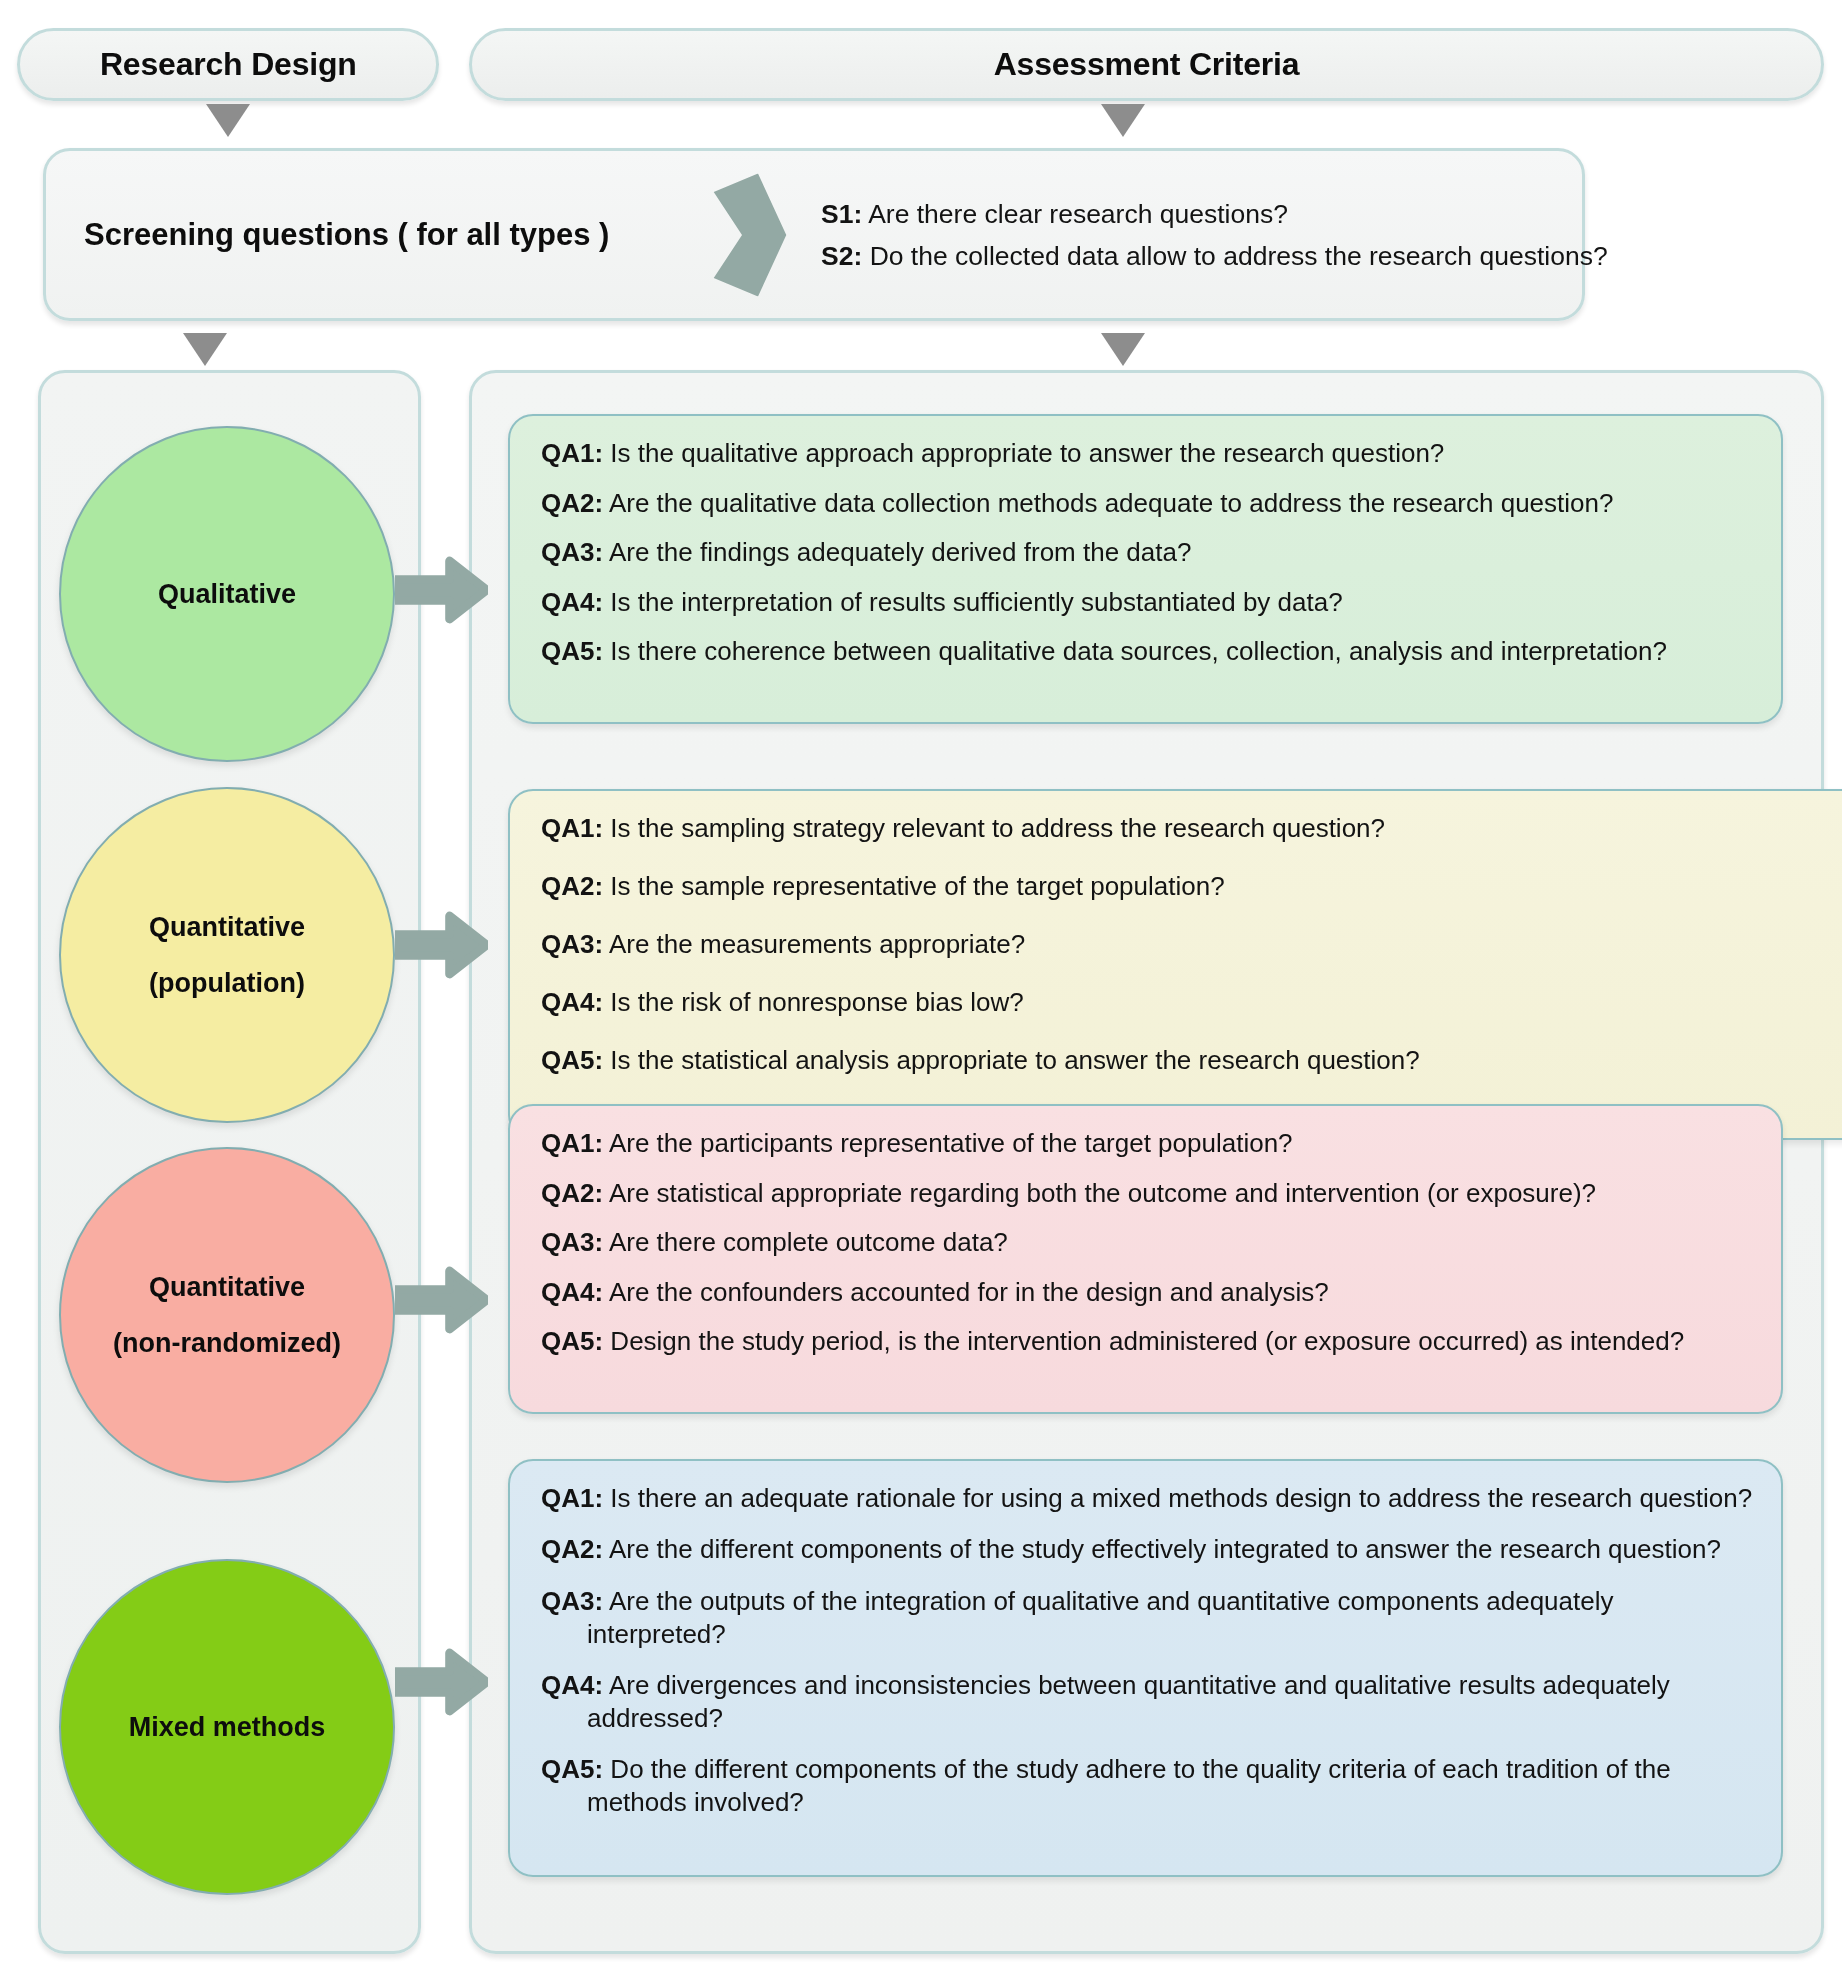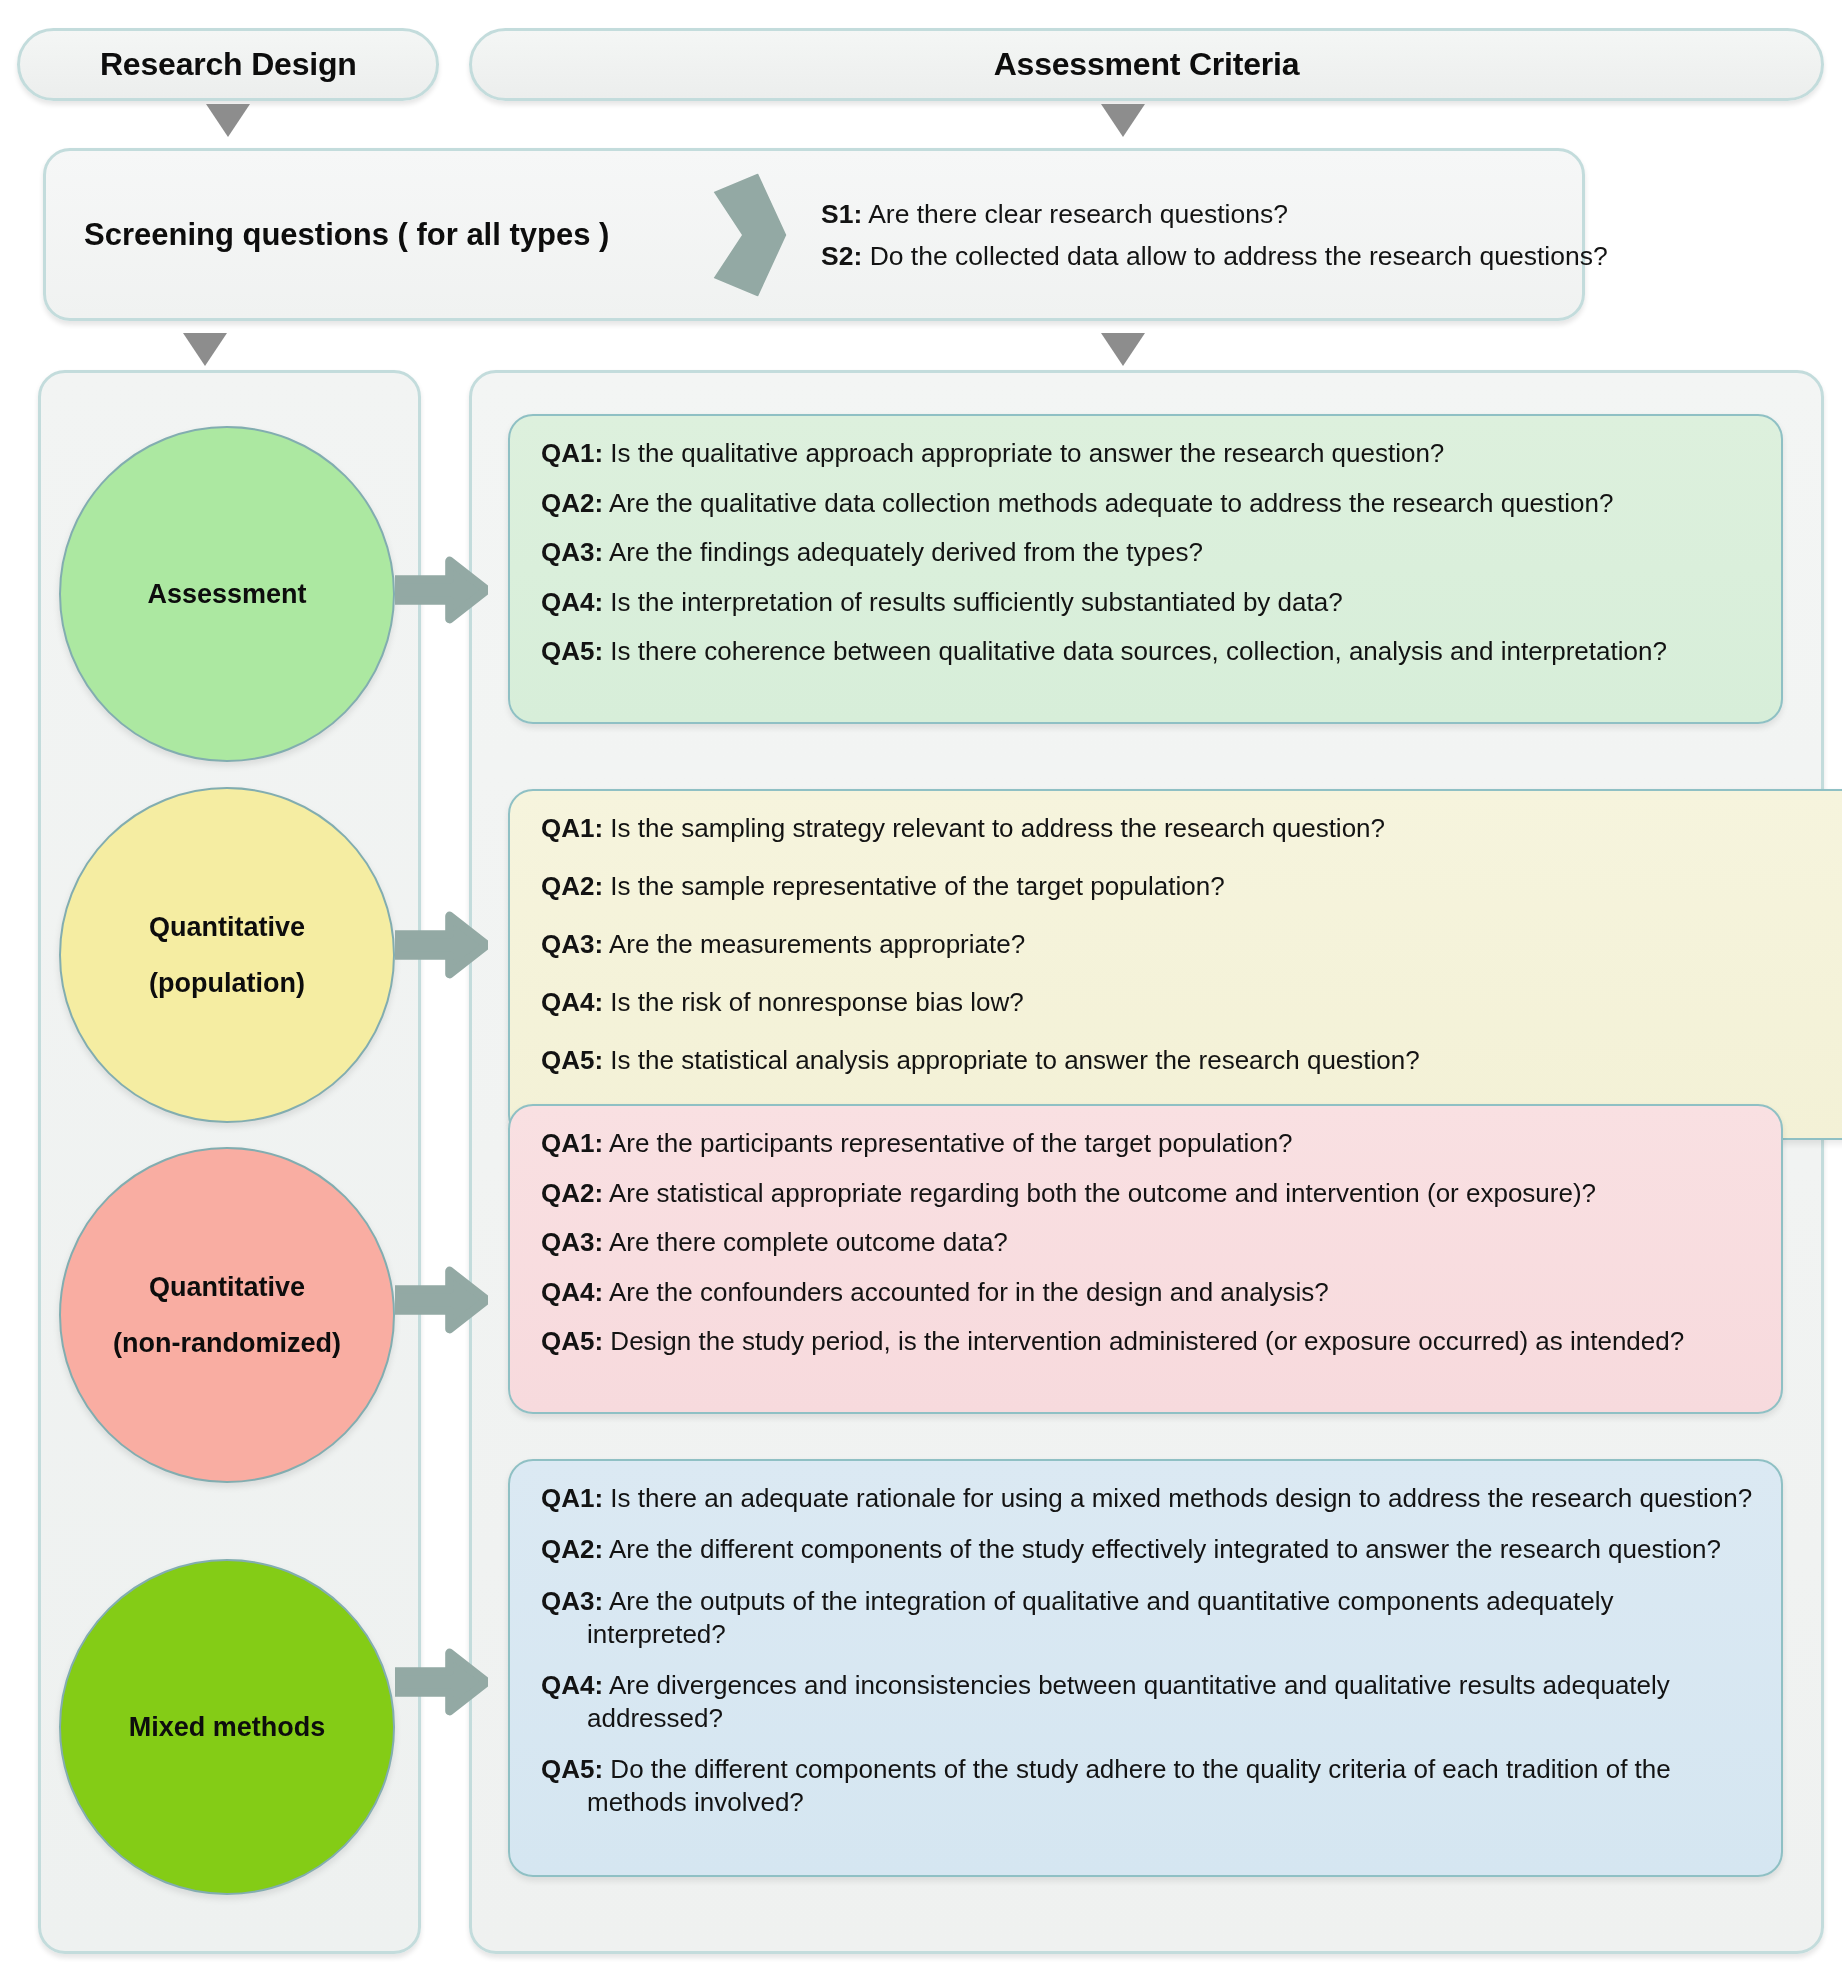--- a/index.html
+++ b/index.html
@@ -207,21 +207,21 @@
     </div>
   </div>
 
   <div class="dtri" id="dtri-3"></div>
   <div class="dtri" id="dtri-4"></div>
 
   <div class="rc" id="design-col"></div>
   <div class="rc" id="criteria-col"></div>
 
   <div class="circle" id="circle-qual">
-    <span class="circle-label">Assessment</span>
+    <span class="circle-label">Qualitative</span>
   </div>
 
   <div class="circle" id="circle-qdesc">
     <span class="circle-label">Quantitative</span>
     <span class="circle-label">(population)</span>
   </div>
 
   <div class="circle" id="circle-qnon">
     <span class="circle-label">Quantitative</span>
     <span class="circle-label">(non-randomized)</span>
@@ -240,21 +240,21 @@
   <svg class="rarrow" id="rarrow-qnon" viewBox="0 0 150 110">
     <path d="M0 38 L88 38 L88 8 L148 55 L88 102 L88 72 L0 72 Z" fill="#93a9a4" stroke="#93a9a4" stroke-width="14" stroke-linejoin="round"></path>
   </svg>
   <svg class="rarrow" id="rarrow-mixed" viewBox="0 0 150 110">
     <path d="M0 38 L88 38 L88 8 L148 55 L88 102 L88 72 L0 72 Z" fill="#93a9a4" stroke="#93a9a4" stroke-width="14" stroke-linejoin="round"></path>
   </svg>
 
   <div class="qa-panel" id="panel-qual">
     <div class="qa-item"><b>QA1:</b> <span>Is the qualitative approach appropriate to answer the research question?</span></div>
     <div class="qa-item"><b>QA2:</b> <span>Are the qualitative data collection methods adequate to address the research question?</span></div>
-    <div class="qa-item"><b>QA3:</b> <span>Are the findings adequately derived from the types?</span></div>
+    <div class="qa-item"><b>QA3:</b> <span>Are the findings adequately derived from the data?</span></div>
     <div class="qa-item"><b>QA4:</b> <span>Is the interpretation of results sufficiently substantiated by data?</span></div>
     <div class="qa-item"><b>QA5:</b> <span>Is there coherence between qualitative data sources, collection, analysis and interpretation?</span></div>
   </div>
 
   <div class="qa-panel" id="panel-qdesc">
     <div class="qa-item"><b>QA1:</b> <span>Is the sampling strategy relevant to address the research question?</span></div>
     <div class="qa-item"><b>QA2:</b> <span>Is the sample representative of the target population?</span></div>
     <div class="qa-item"><b>QA3:</b> <span>Are the measurements appropriate?</span></div>
     <div class="qa-item"><b>QA4:</b> <span>Is the risk of nonresponse bias low?</span></div>
     <div class="qa-item"><b>QA5:</b> <span>Is the statistical analysis appropriate to answer the research question?</span></div>

